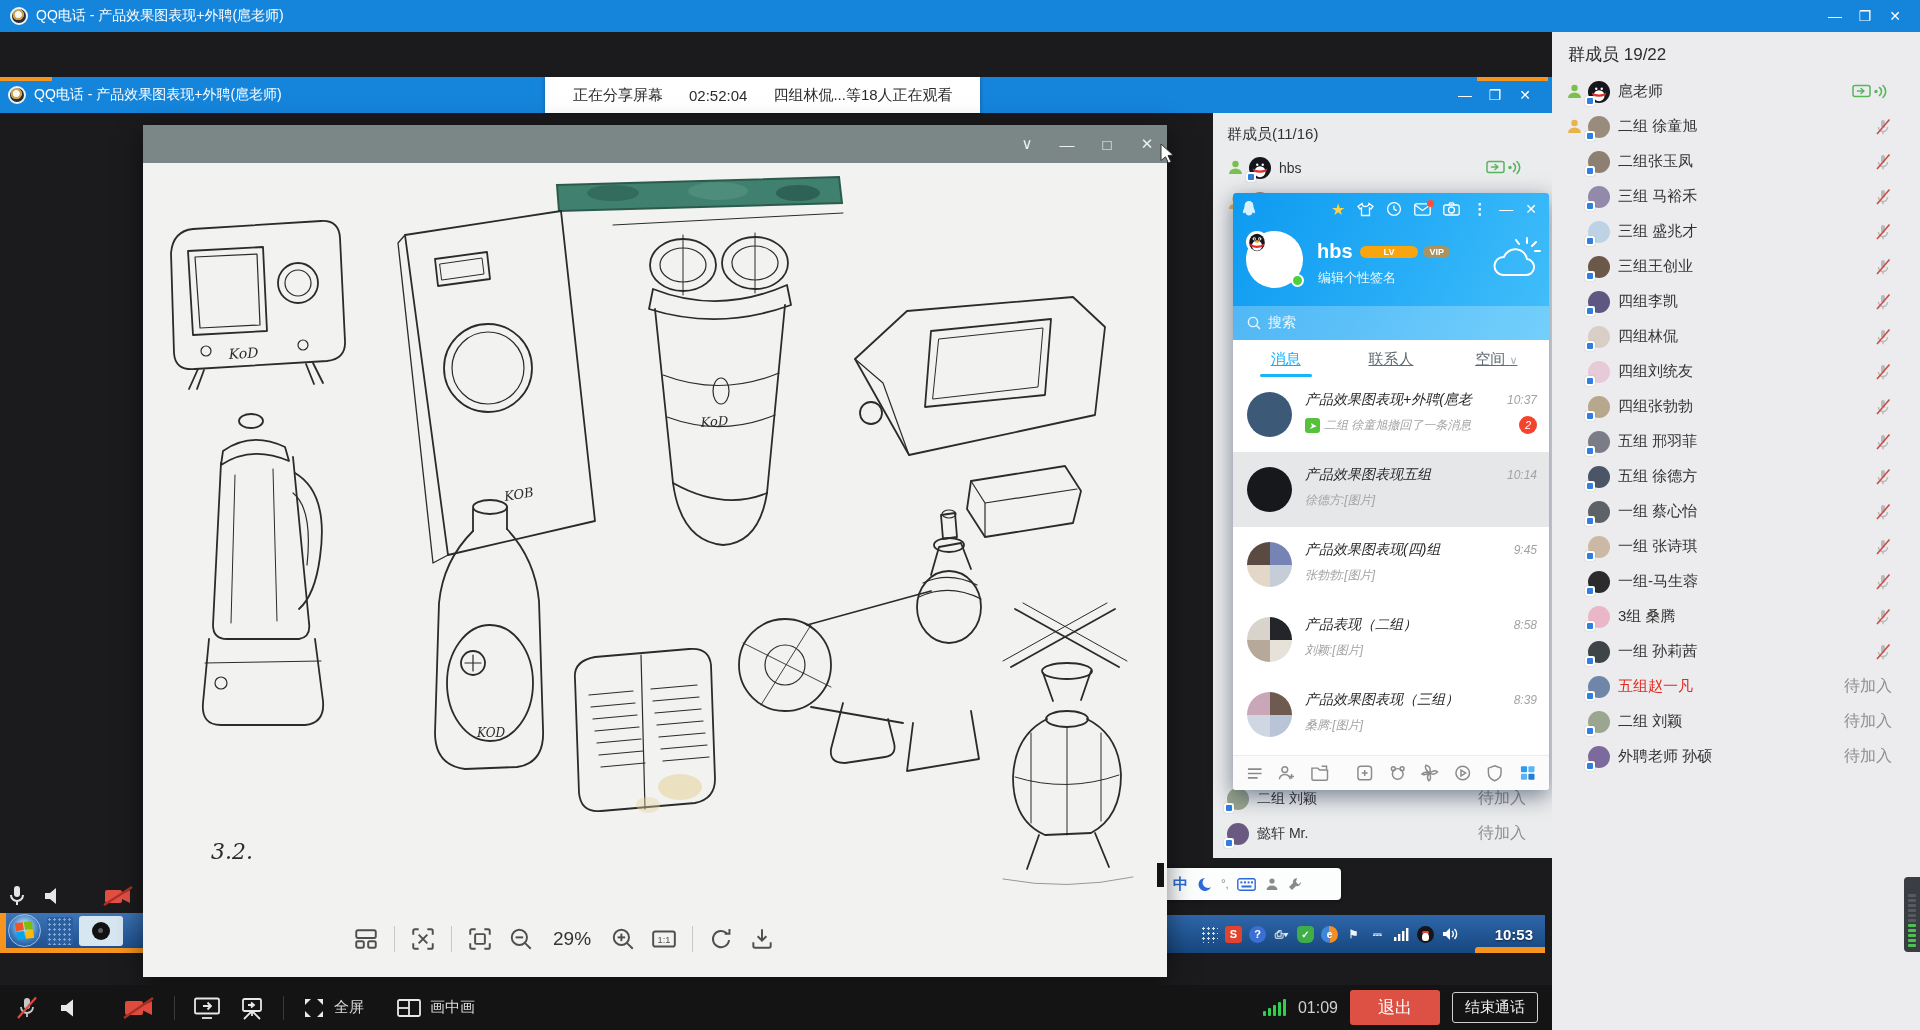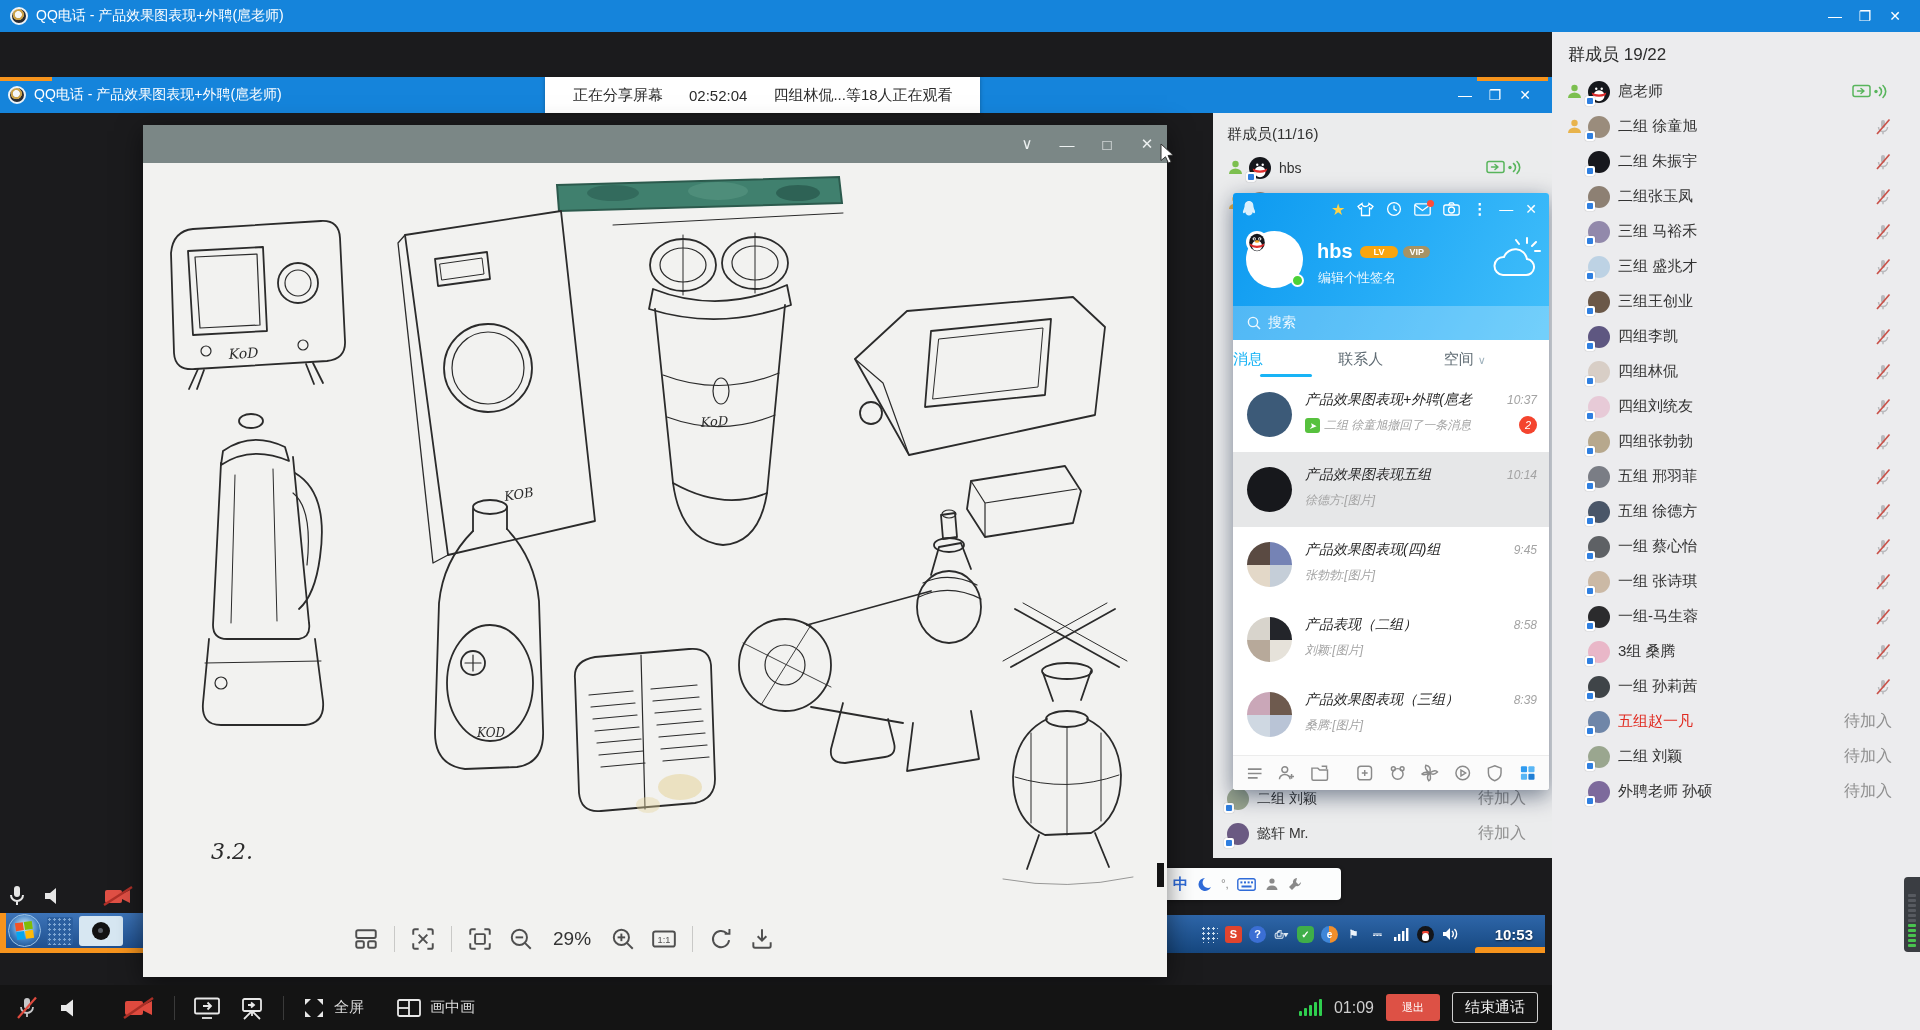--- a/index.html
+++ b/index.html
@@ -79,29 +79,29 @@
   #qq-iconrow > span { margin:0 6px; color:#fff; display:flex; align-items:center; }
   .star-ic { color:#ffd348 !important; font-size:16px; }
   .dots-ic { font-size:15px; font-weight:bold; }
   #qq-avatar { position:absolute; left:13px; top:38px; width:57px; height:57px; border-radius:50%;
     background:#fff; }
   .status-dot { position:absolute; right:-1px; bottom:1px; width:13px; height:13px; border-radius:50%;
     background:#4cd137; border:2px solid #fff; }
   #qq-name-row { position:absolute; left:84px; top:47px; display:flex; align-items:center; }
   #qq-name { color:#fff; font-size:20px; font-weight:bold; }
   .badge-lv { background:#f8a50f; color:#fff; font-size:9px; font-weight:bold; border-radius:8px;
-    padding:1px 14px; margin-left:7px; }
+    padding:1px 24px; margin-left:7px; }
   .badge-vip { background:#a79364; color:#fff; font-size:9px; font-weight:bold; border-radius:8px;
     padding:1px 6px; margin-left:5px; }
   #qq-sign { position:absolute; left:85px; top:76px; color:rgba(255,255,255,.92); font-size:13px; }
   #qq-weather { position:absolute; right:8px; top:38px; }
   #qq-search { position:absolute; left:0; top:113px; width:100%; height:34px; background:rgba(255,255,255,.26);
     display:flex; align-items:center; padding-left:14px; color:rgba(255,255,255,.9); font-size:14px; gap:7px; }
   #qq-tabs { height:37px; display:flex; background:#fff; position:relative; }
-  #qq-tabs .tab { flex:1; text-align:left; line-height:37px; font-size:15px; color:#5f6b73; position:relative; }
+  #qq-tabs .tab { flex:1; text-align:center; line-height:37px; font-size:15px; color:#5f6b73; position:relative;text-decoration:underline; }
   #qq-tabs .tab.active { color:#0fb0f5; }
   #qq-tabs .tab.active::after { content:""; position:absolute; left:50%; bottom:0; transform:translateX(-50%);
     width:52px; height:3px; background:#18b4f6; border-radius:2px; }
   #qq-list { height:378px; background:#fff; overflow:hidden;font-style:italic; }
   .chat-row { height:75px; position:relative; padding:0; }
   .chat-row.selected { background:#e6e7e8; }
   .chat-avi { position:absolute; left:14px; top:15px; width:45px; height:45px; border-radius:50%; overflow:hidden; }
   .chat-avi .q { position:absolute; width:50%; height:50%; }
   .chat-title { position:absolute; left:72px; top:14px; width:182px; font-size:14px; color:#252525;
     white-space:nowrap; overflow:hidden; }
@@ -171,22 +171,22 @@
 
   
   #callbar { left:0; top:985px; width:1552px; height:45px; background:#141414; z-index:40;
     display:flex; align-items:center; padding-left:14px; gap:18px; }
   .cb-div { width:1px; height:24px; background:#3a3a3a; }
   .cb-lab { color:#dcdcdc; font-size:15px; margin-left:-10px; }
   #cb-right { margin-left:auto; display:flex; align-items:center; gap:12px; margin-right:14px; }
   #sigbars { display:flex; align-items:flex-end; gap:2px; }
   #sigbars i { width:3px; background:#2fcf4f; border-radius:1px; }
   #cb-timer { color:#cfcfcf; font-size:16px; }
-  #exit-btn { background:#dd5145; color:#fff; font-size:11px; border:none; border-radius:3px;
-    padding:6px 16px; }
+  #exit-btn { background:#dd5145; color:#fff; font-size:17px; border:none; border-radius:3px;
+    padding:6px 28px; }
   #end-btn { background:transparent; color:#f0f0f0; font-size:15px; border:1px solid #cfcfcf;
     border-radius:3px; padding:5px 12px; }
 
   
   #cursor { left:1160px; top:143px; z-index:65; }
 
   svg { display:block; }
   .sk text { font-family:"DejaVu Serif", serif; font-style:italic; fill:#2b2b2b; }
 </style>
 </head>
@@ -884,44 +884,20 @@
 
     </span>
   </div>
       <div class="m-row">
     <span class="lead hide">
       <svg width="17" height="17" viewBox="0 0 17 17">
             <circle cx="8.5" cy="5" r="3.2" class="pfill"></circle>
             <path d="M2,15 a6.5,5.6 0 0 1 13,0 z" class="pfill"></path>
           </svg>
     </span>
-    <span class="avi" style="background: rgb(23, 24, 29);">
-          <span class="avi-badge"></span>
-        </span>
-    <span class="m-name">二组  朱振宇</span>
-    <span class="m-right">
-
-      <span class="ic-mic" style="display: flex;">
-        <svg width="18" height="18" viewBox="0 0 18 18">
-          <rect x="7" y="2" width="4" height="8" rx="2" fill="#b9b9bc"></rect>
-          <path d="M4.5,9 a4.5,4.5 0 0 0 9,0" fill="none" stroke="#b9b9bc" stroke-width="1.5"></path>
-          <line x1="9" y1="13.5" x2="9" y2="16.2" stroke="#b9b9bc" stroke-width="1.5"></line>
-          <line x1="3" y1="16" x2="15.5" y2="1.5" stroke="#c9524a" stroke-width="1.7"></line>
-        </svg>
-      </span>
-
-    </span>
-  </div>
-      <div class="m-row">
-    <span class="lead hide">
-      <svg width="17" height="17" viewBox="0 0 17 17">
-            <circle cx="8.5" cy="5" r="3.2" class="pfill"></circle>
-            <path d="M2,15 a6.5,5.6 0 0 1 13,0 z" class="pfill"></path>
-          </svg>
-    </span>
     <span class="avi" style="background: rgb(141, 128, 115);">
           <span class="avi-badge"></span>
         </span>
     <span class="m-name">二组张玉凤</span>
     <span class="m-right">
 
       <span class="ic-mic" style="display: flex;">
         <svg width="18" height="18" viewBox="0 0 18 18">
           <rect x="7" y="2" width="4" height="8" rx="2" fill="#b9b9bc"></rect>
           <path d="M4.5,9 a4.5,4.5 0 0 0 9,0" fill="none" stroke="#b9b9bc" stroke-width="1.5"></path>

